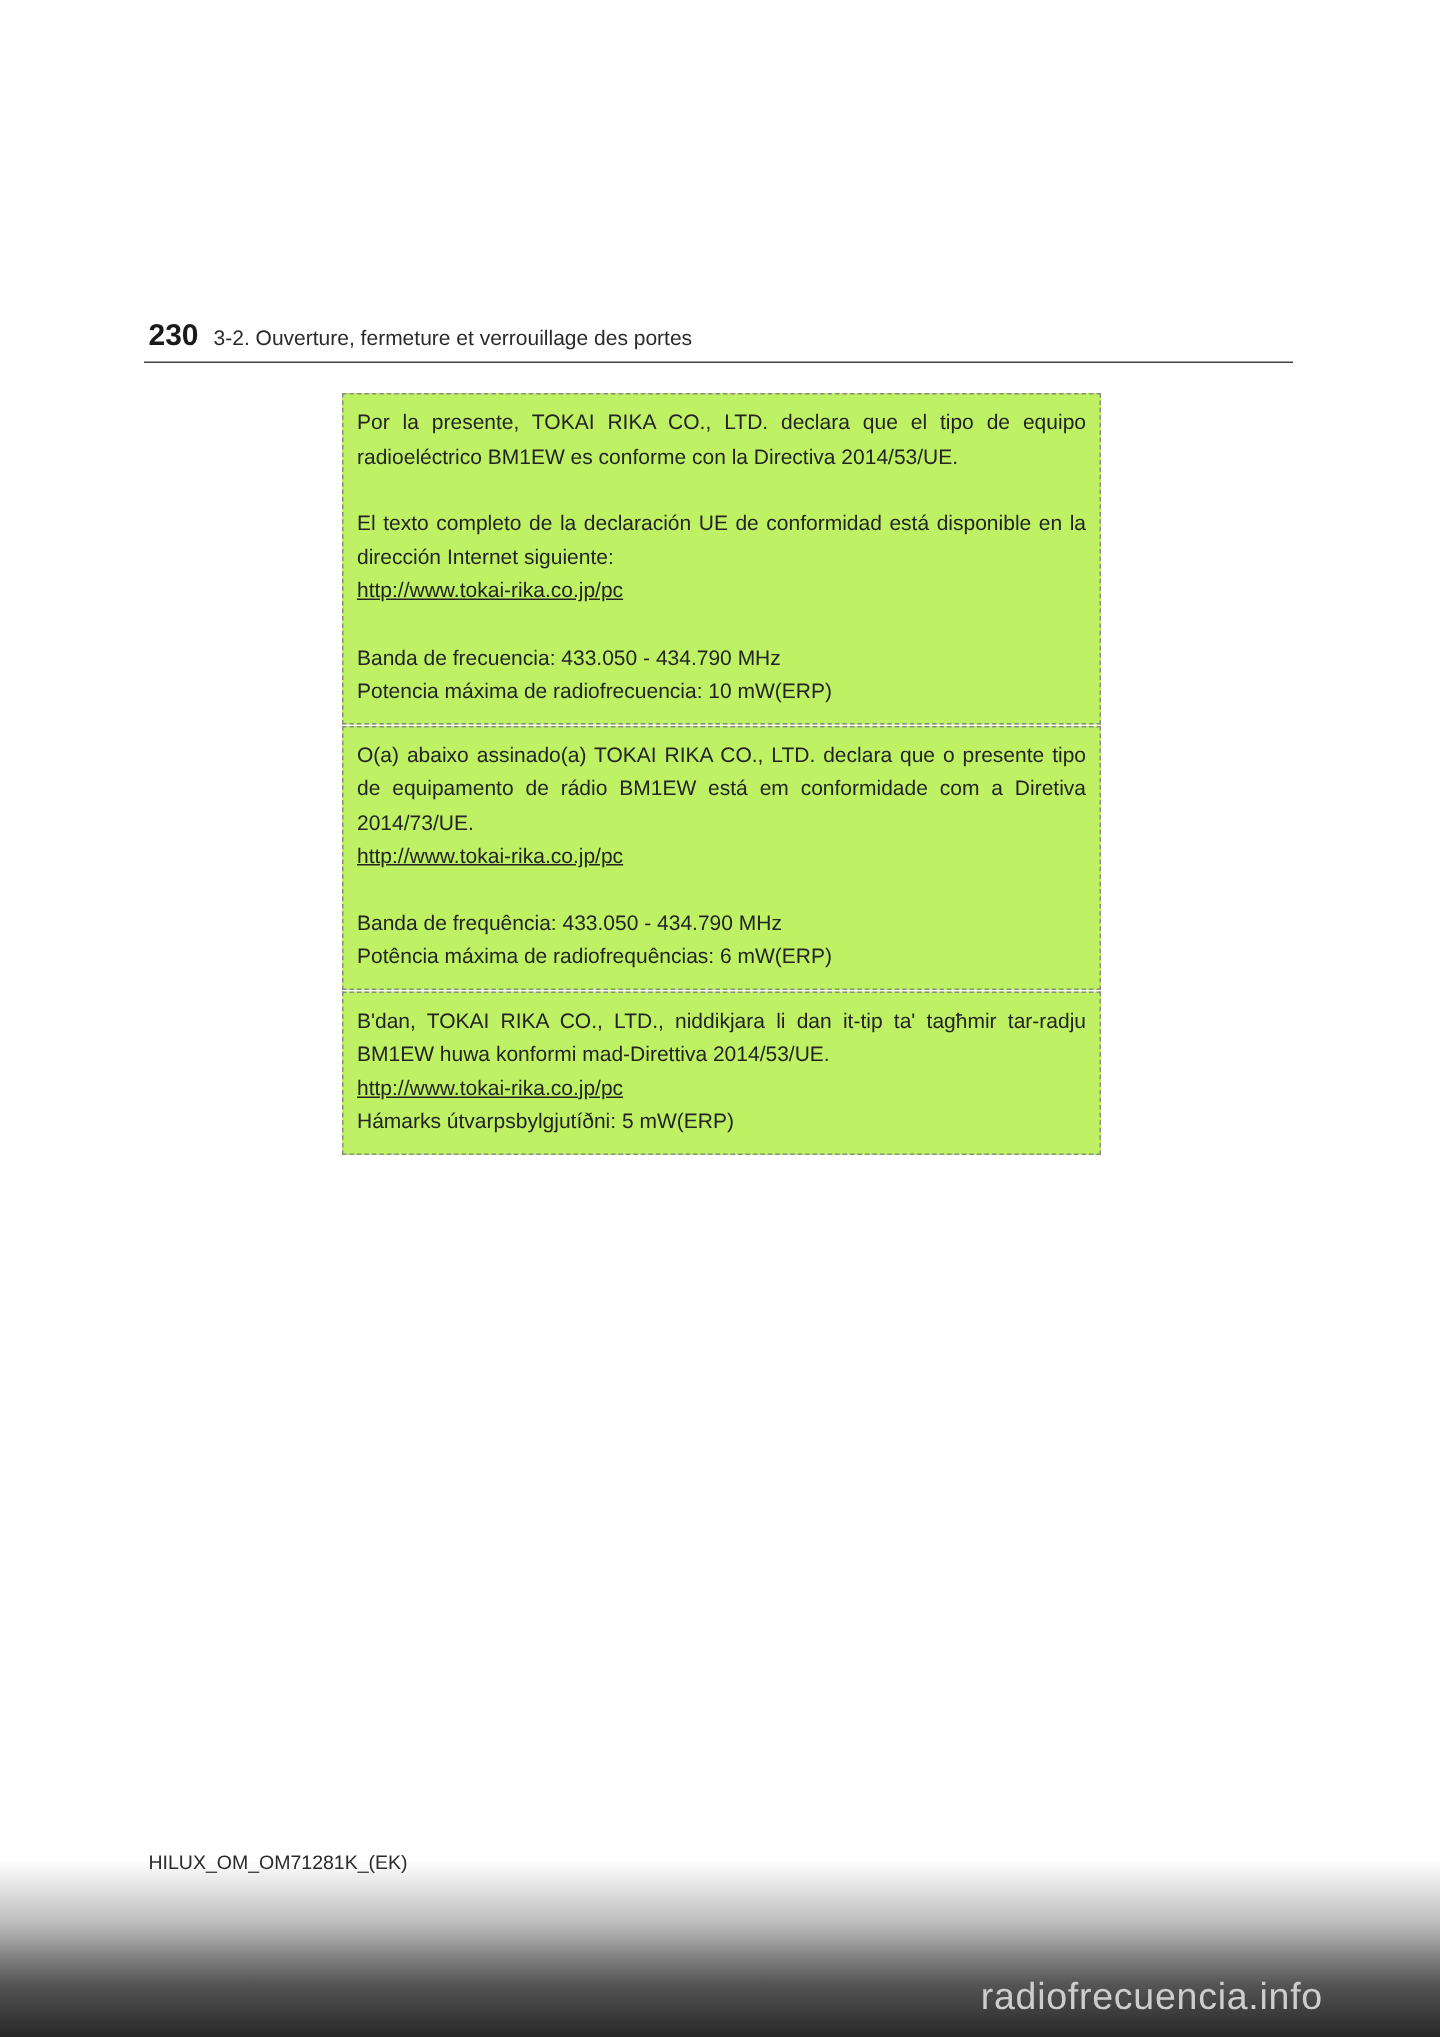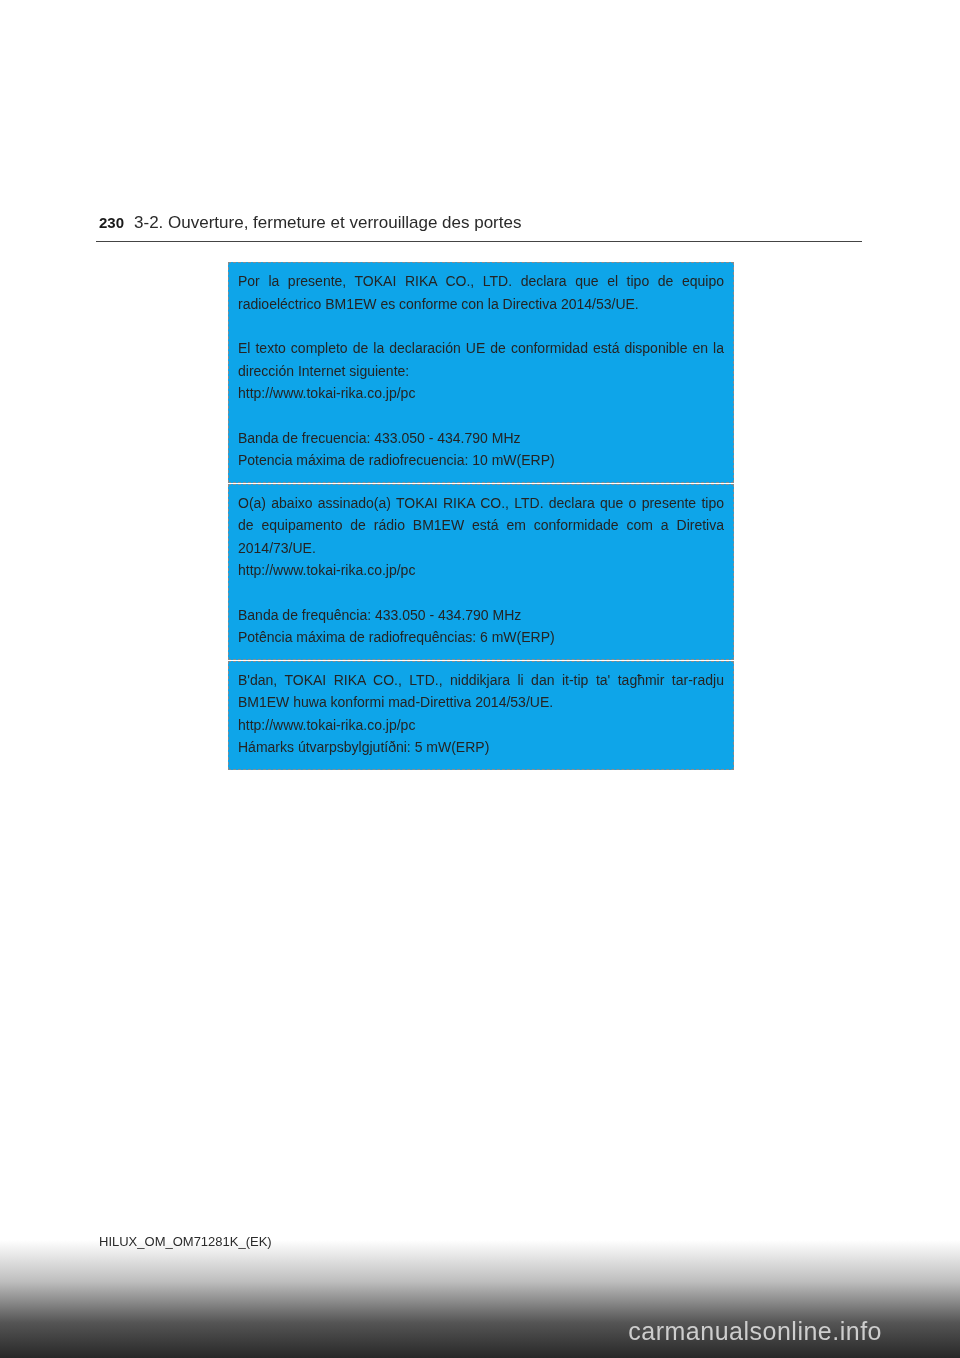--- a/index.html
+++ b/index.html
@@ -14,27 +14,27 @@
   .page { position: absolute; inset: 0; }
 
   
   .page-header {
     position: absolute;
     top: 213px;
     left: 99px;
     white-space: nowrap;
   }
   .page-number {
-    font-size: 15px;
+    font-size: 20px;
     font-weight: bold;
     color: #1a1a1a;
     vertical-align: baseline;
   }
   .section-title {
-    font-size: 17px;
+    font-size: 14px;
     color: #2a2a2a;
     margin-left: 10px;
   }
   .header-rule {
     position: absolute;
     top: 241px;
     left: 96px;
     width: 766px;
     height: 1px;
     background: #444;
@@ -43,32 +43,33 @@
   
   .content {
     position: absolute;
     top: 262px;
     left: 228px;
     width: 506px;
   }
   .declaration-box {
     border: 1px dashed #8a8a8a;
     padding: 7px 9px 10px 9px;
-    background: #0ea5e9;
+    background: #bef264;
   }
   .declaration-box + .declaration-box { margin-top: 1px; }
   .para {
     font-size: 14px;
     line-height: 22.5px;
     color: #242424;
   }
   .justify { text-align: justify; }
   .spaced { margin-top: 22px; }
   .link {
     color: #242424;
+    text-decoration: underline;
     cursor: pointer;
   }
 
   
   .page-footer {
     position: absolute;
     top: 1234px;
     left: 99px;
     font-size: 13px;
     color: #2a2a2a;
@@ -131,15 +132,15 @@
       <p class="para">Hámarks útvarpsbylgjutíðni: 5 mW(ERP)</p>
     </section>
 
   </main>
 
   <footer class="page-footer">
     <span>HILUX_OM_OM71281K_(EK)</span>
   </footer>
 
   <div class="bottom-fade"></div>
-  <span class="watermark">carmanualsonline.info</span>
+  <span class="watermark">radiofrecuencia.info</span>
 
 </div>
 
 </body></html>

